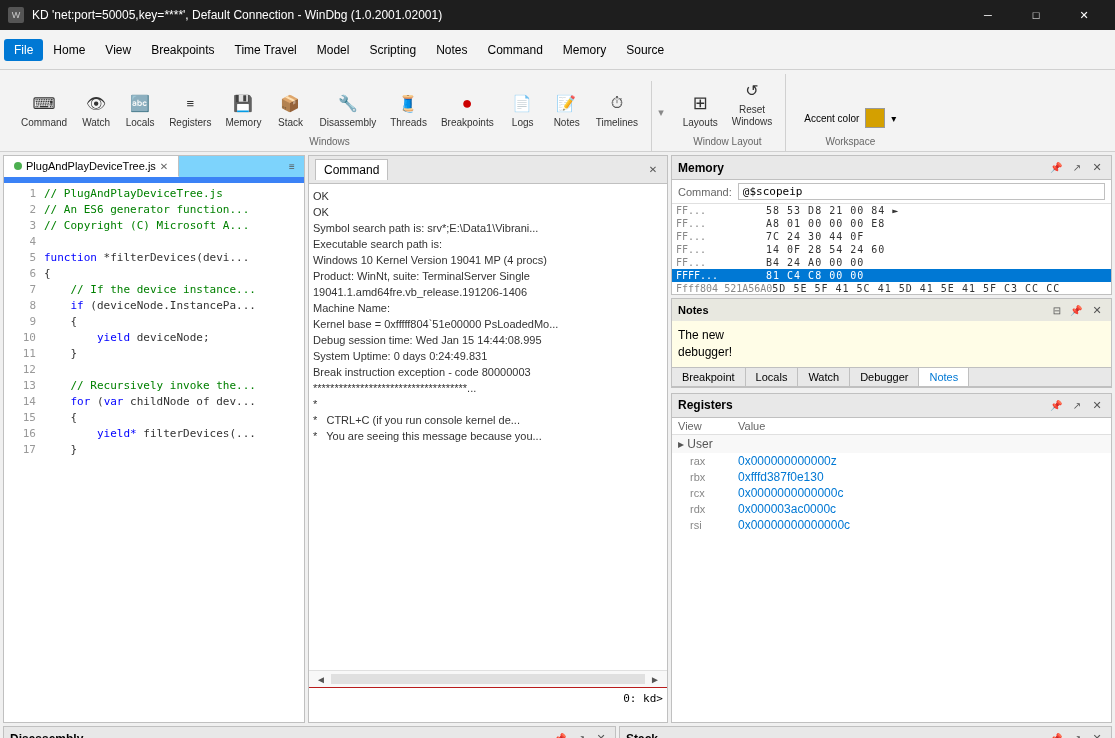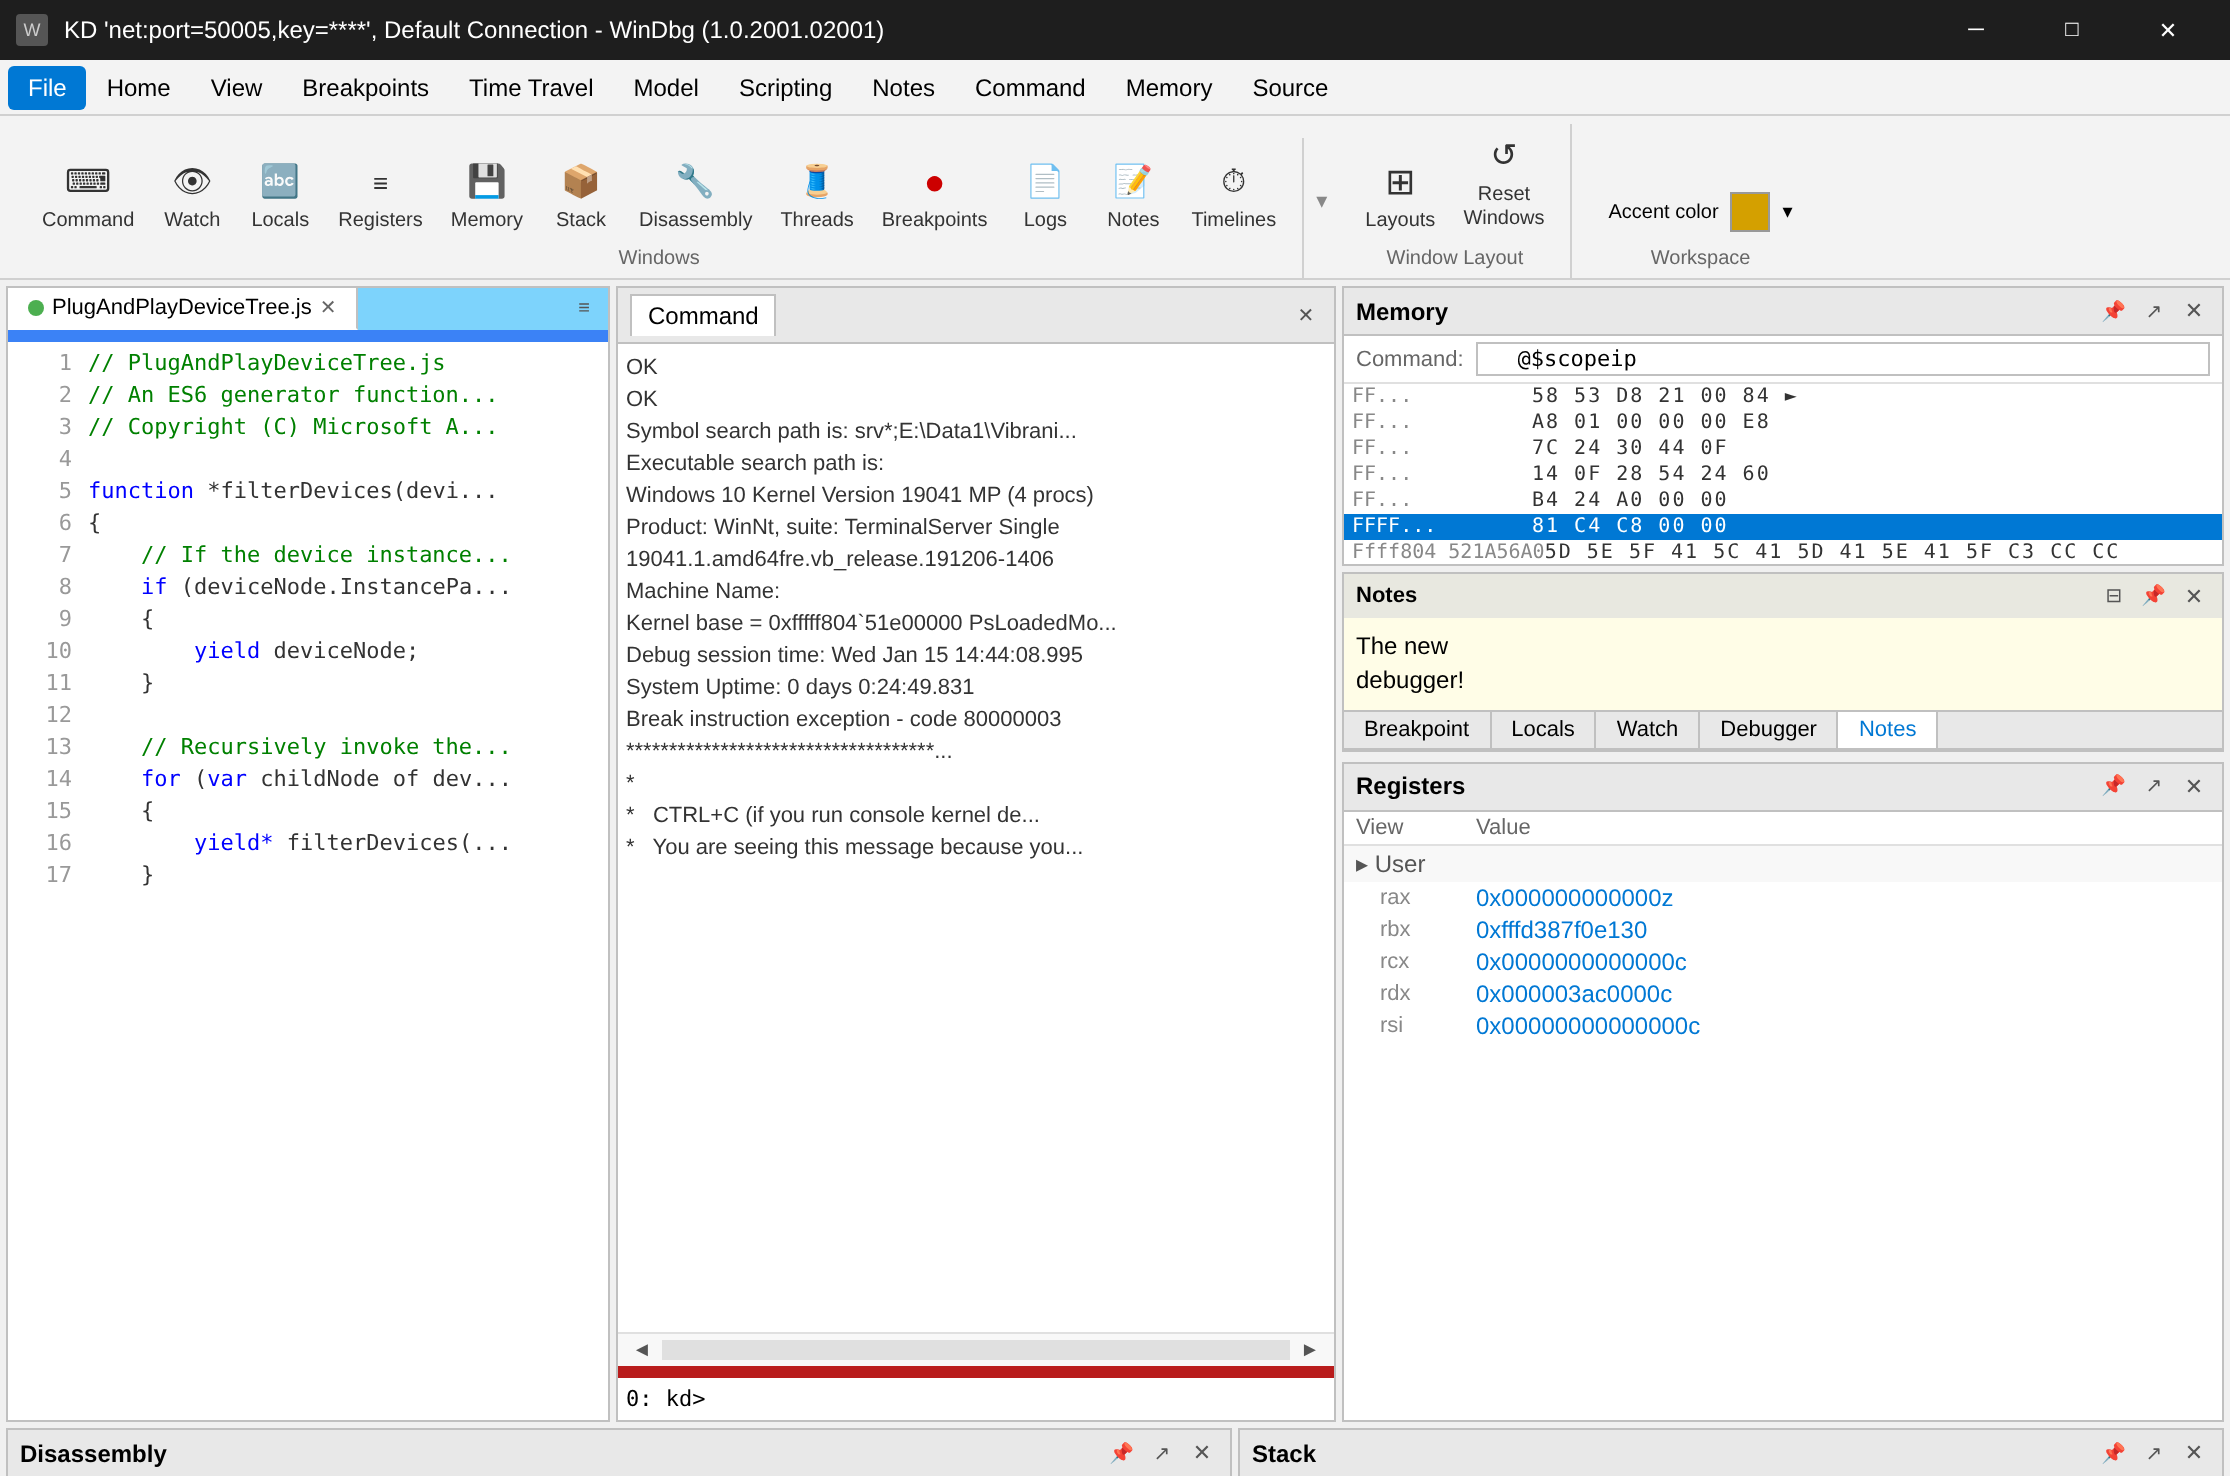--- a/index.html
+++ b/index.html
@@ -18,21 +18,21 @@
     }
     .title-bar-left { display: flex; align-items: center; gap: 8px; }
     .title-bar-icon { width: 16px; height: 16px; background: #555; border-radius: 2px; display: flex; align-items: center; justify-content: center; font-size: 9px; color: #ccc; }
     .title-bar-controls { display: flex; gap: 2px; }
     .title-btn { width: 46px; height: 30px; background: transparent; border: none; color: #fff; cursor: pointer; font-size: 11px; display: flex; align-items: center; justify-content: center; }
 
     
     .menu-bar {
       background: #f3f3f3;
       border-bottom: 1px solid #d0d0d0;
-      height: 28px;
+      height: 40px;
       display: flex;
       align-items: center;
       padding: 0 4px;
     }
     .menu-item {
       padding: 4px 10px;
       cursor: pointer;
       font-size: 12px;
       border-radius: 3px;
       white-space: nowrap;
@@ -203,40 +203,41 @@
       font-family: Liberation Sans, sans-serif;
       font-size: 11px;
       padding: 4px;
       background: white;
     }
     .command-line { line-height: 16px; color: #333; white-space: pre-wrap; word-break: break-all; }
     .command-prompt {
       padding: 4px;
       display: flex;
       align-items: flex-end;
-      border-top: 6px solid #b91c1c;
+      border-top: 1px solid #b91c1c;
       font-family: 'Consolas', monospace;
       font-size: 11px;
+      flex-direction: column;
     }
 
     
     .right-column { flex: 1; display: flex; flex-direction: column; gap: 3px; }
     .memory-address-bar {
       display: flex;
       align-items: center;
       padding: 3px 6px;
       gap: 6px;
       border-bottom: 1px solid #e0e0e0;
       font-size: 11px;
     }
     .memory-addr-label { color: #666; }
     .memory-addr-input {
       flex: 1;
       border: 1px solid #c0c0c0;
-      padding: 1px 20px;
+      padding: 1px 4px;
       font-family: 'Consolas', monospace;
       font-size: 11px;
     }
     .memory-data {
       font-family: 'Consolas', monospace;
       font-size: 10px;
       overflow: auto;
       max-height: 90px;
     }
     .memory-row { display: flex; padding: 1px 4px; }

